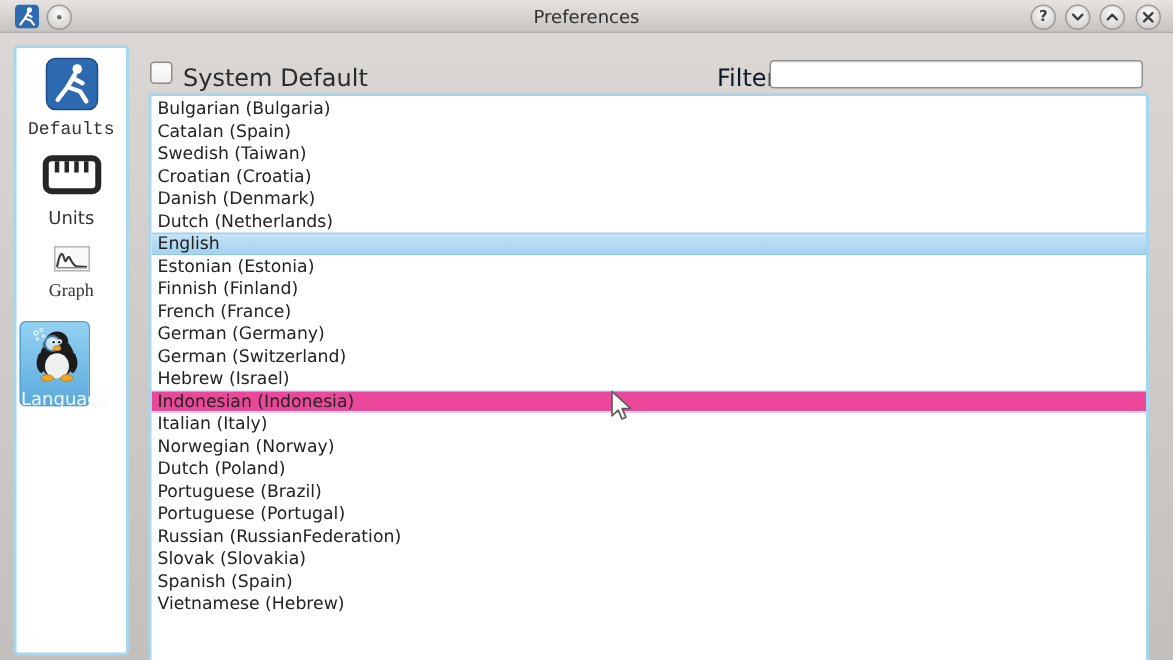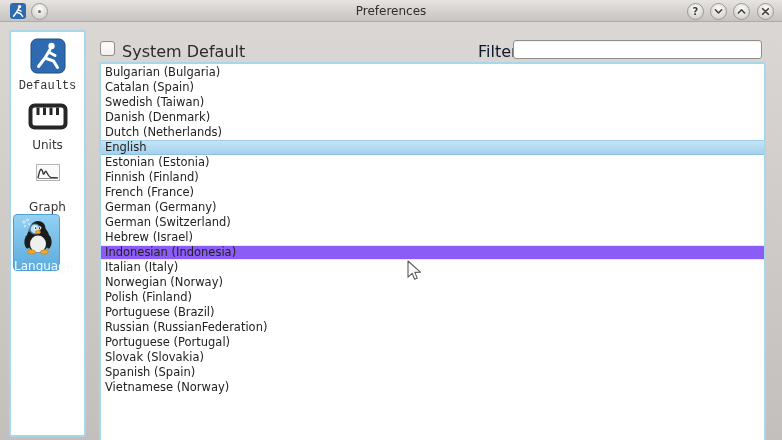--- a/index.html
+++ b/index.html
@@ -74,21 +74,21 @@
   .row{
     height:15px; line-height:15px; font-size:11.5px; padding-left:4px;
     color:#232323; white-space:nowrap; cursor:default;
   }
   .row.selected{
     background:linear-gradient(#c6e4f6,#a3d1ee);
     border-top:1px solid #9fcfec; border-bottom:1px solid #8cc3e5;
     height:15px; line-height:13px;
   }
   .row.hover{
-    background:#8b5cf6;
+    background:#ec4899;
     border-top:1px solid #d9edf8; border-bottom:1px solid #d9edf8;
     height:15px; line-height:13px;
   }
 
   
   .cursor{ position:absolute; left:407px; top:260px; pointer-events:none; }
 </style>
 </head>
 <body>
 
@@ -148,21 +148,21 @@
   </div>
 
   <div class="side-item" style="top:130px;">
     <span class="icon-wrap" style="padding-top:2px;">
       <svg width="24" height="18" viewBox="0 0 24 18">
         <rect x="0.5" y="0.5" width="23" height="16" fill="#fafafa" stroke="#b5b2af" stroke-width="1"></rect>
         <path d="M2 14 C4 4, 5.5 3, 7 9 C8 13, 9 5, 10.5 8 C12 11, 13 13, 15 13.5 L22 14" fill="none" stroke="#3a3a3a" stroke-width="1.4"></path>
         <path d="M2 14.5 L22 14.5" stroke="#8a8a8a" stroke-width="1"></path>
       </svg>
     </span>
-    <span class="side-label" style="margin-top:14px;">Graph</span>
+    <span class="side-label" style="margin-top:0;font-family:Liberation Serif, serif;">Graph</span>
   </div>
 
   <div class="side-item selected" style="top:182px; height:57px;">
     <span class="icon-wrap" style="padding-top:2px;">
       <svg width="38" height="38" viewBox="0 0 38 38">
         <circle cx="6" cy="5" r="1.3" fill="none" stroke="#e8f5fd" stroke-width="0.8"></circle>
         <circle cx="9.5" cy="3" r="1" fill="none" stroke="#e8f5fd" stroke-width="0.8"></circle>
         <circle cx="7" cy="9" r="0.8" fill="none" stroke="#e8f5fd" stroke-width="0.8"></circle>
         <circle cx="11" cy="7" r="0.7" fill="none" stroke="#e8f5fd" stroke-width="0.8"></circle>
         <ellipse cx="20" cy="22" rx="11.5" ry="13.5" fill="#1c1c1c"></ellipse>
@@ -187,38 +187,39 @@
 
 <span class="checkbox"></span>
 <span class="cb-label">System Default</span>
 <span class="filter-label">Filter</span>
 <input class="filter-input" type="text" value="" style="">
 
 <div class="lang-list">
     <div class="row">Bulgarian (Bulgaria)</div>
     <div class="row">Catalan (Spain)</div>
     <div class="row">Swedish (Taiwan)</div>
+    <div class="row">Croatian (Croatia)</div>
     <div class="row">Danish (Denmark)</div>
     <div class="row">Dutch (Netherlands)</div>
     <div class="row selected">English</div>
     <div class="row">Estonian (Estonia)</div>
     <div class="row">Finnish (Finland)</div>
     <div class="row">French (France)</div>
     <div class="row">German (Germany)</div>
     <div class="row">German (Switzerland)</div>
     <div class="row">Hebrew (Israel)</div>
     <div class="row hover">Indonesian (Indonesia)</div>
     <div class="row">Italian (Italy)</div>
     <div class="row">Norwegian (Norway)</div>
-    <div class="row">Polish (Finland)</div>
+    <div class="row">Dutch (Poland)</div>
     <div class="row">Portuguese (Brazil)</div>
+    <div class="row">Portuguese (Portugal)</div>
     <div class="row">Russian (RussianFederation)</div>
-    <div class="row">Portuguese (Portugal)</div>
     <div class="row">Slovak (Slovakia)</div>
     <div class="row">Spanish (Spain)</div>
-    <div class="row">Vietnamese (Norway)</div>
+    <div class="row">Vietnamese (Hebrew)</div>
   </div>
 
 <span class="cursor">
   <svg width="15" height="21" viewBox="0 0 15 21">
     <path d="M1 1 L1 17.2 L5.2 13.4 L7.6 19.3 L10.3 18.1 L7.8 12.4 L13.4 12.2 Z" fill="#fbfbfb" stroke="#5a5a5a" stroke-width="1.1" stroke-linejoin="round"></path>
   </svg>
 </span>
 
 </body></html>

